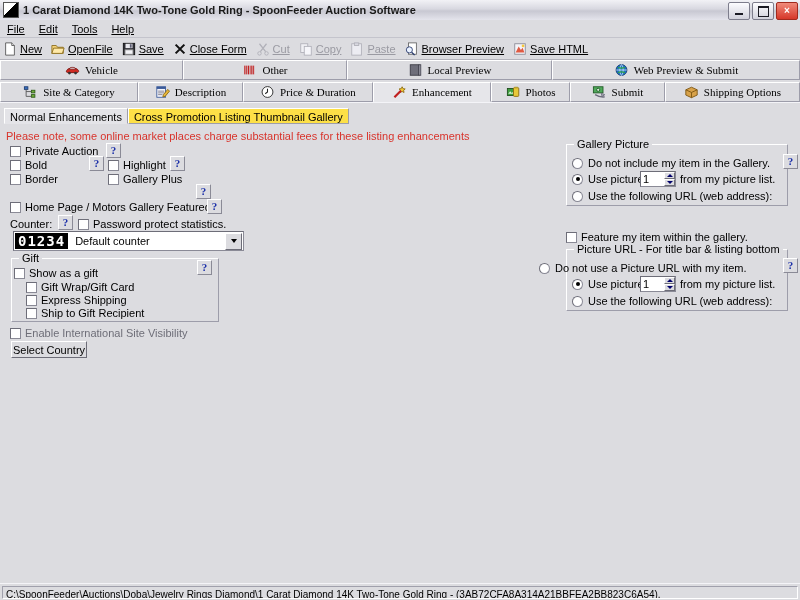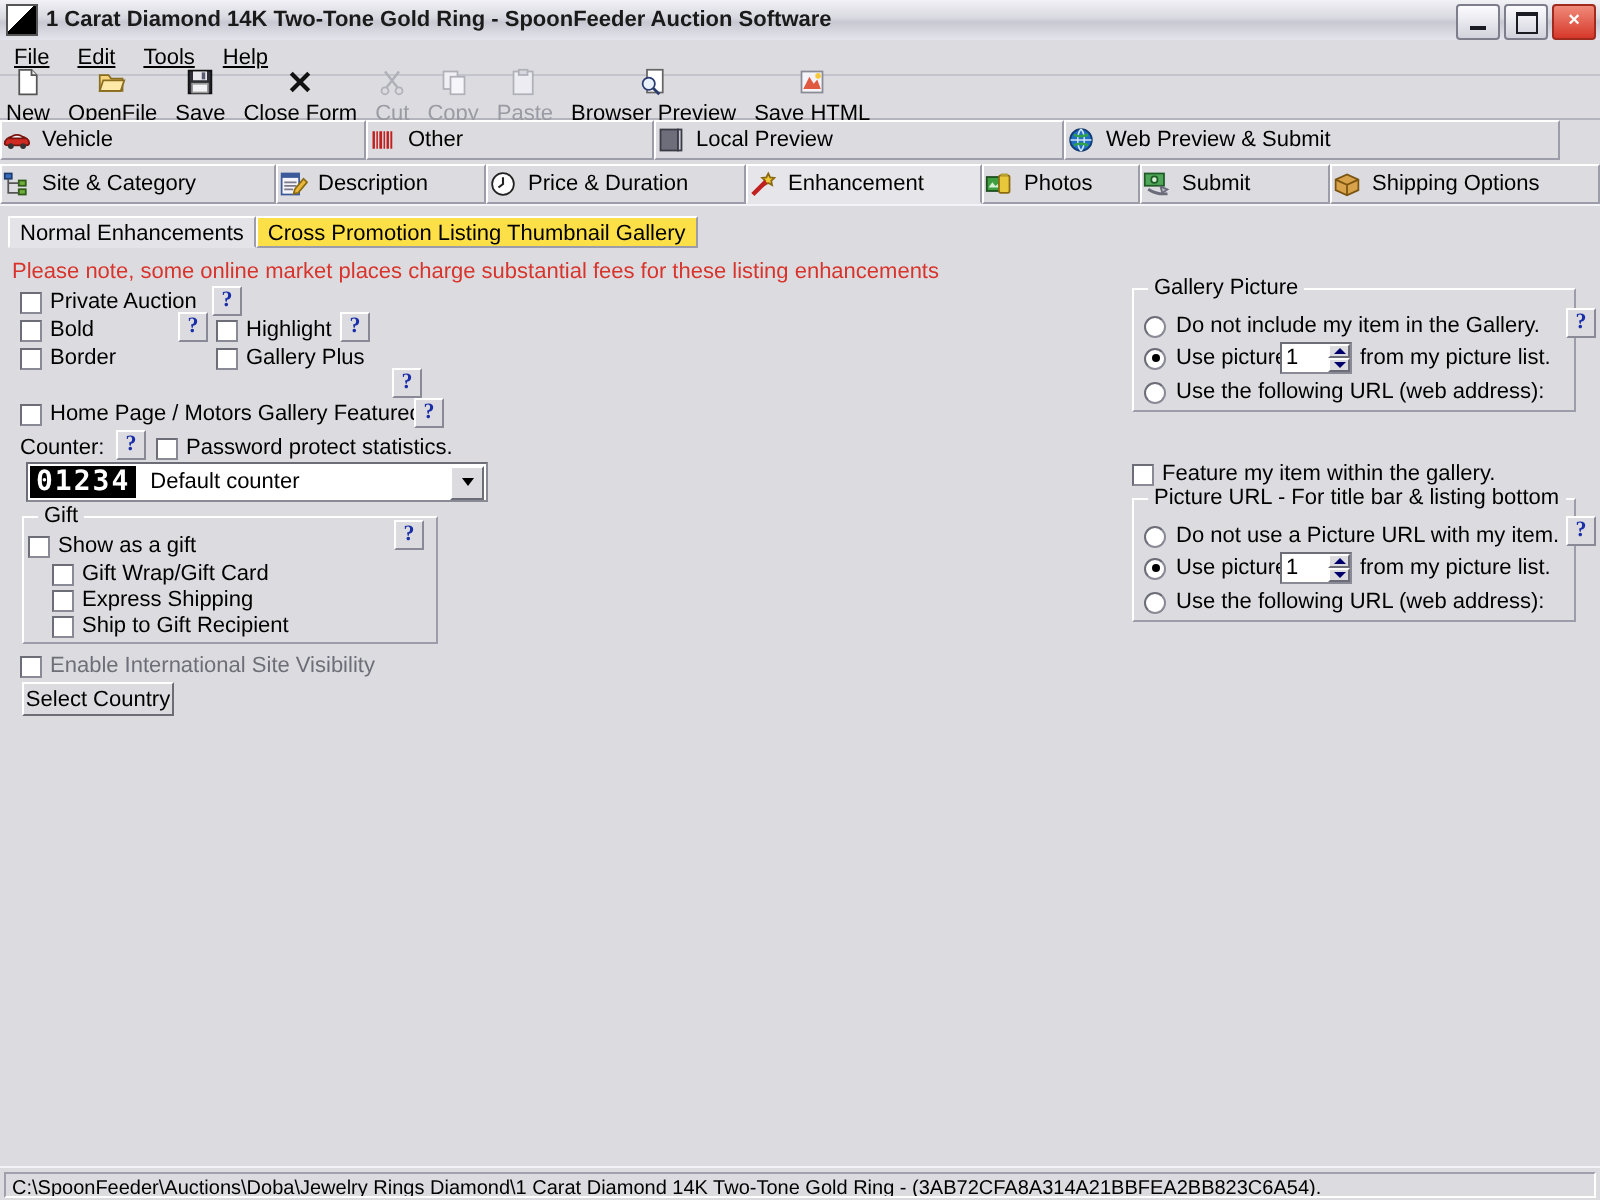--- a/index.html
+++ b/index.html
@@ -53,36 +53,36 @@
   }
   .menu-item { padding: 1px 7px; font-size: 11px; color: #000; cursor: default; }
   .menu-item u { text-decoration: underline; }
 
   
   .toolbar {
     position: absolute; left: 0; top: 38px; width: 800px; height: 21px;
     background: #dcdce0; display: flex; align-items: center;
     border-bottom: 1px solid #b4b4bc;
   }
-  .tb-item { display: flex; align-items: center; gap: 3px; padding: 1px 6px 1px 3px; cursor: default; white-space: nowrap; flex-direction: column; }
+  .tb-item { display: flex; align-items: center; gap: 3px; padding: 1px 6px 1px 3px; cursor: default; white-space: nowrap; }
   .tb-item.disabled { color: #9a9aa2; }
   .tb-label { font-size: 11px; }
   .tb-label u { text-decoration: underline; }
   .tbico { width: 14px; height: 14px; flex: 0 0 auto; display: block; }
 
   
   .tabrow { position: absolute; left: 0; width: 800px; height: 22px; display: flex; }
   .tabrow-top { top: 60px; }
   .tabrow-bot { top: 82px; }
   .tab {
-    display: flex; align-items: center; justify-content: flex-start; gap: 5px;
+    display: flex; align-items: center; justify-content: center; gap: 5px;
     background: #dcdce0; border: 1px solid #fff;
     border-right-color: #9d9daa; border-bottom-color: #9d9daa;
     font-size: 11px; cursor: default; position: relative;
-    height: 20px; box-sizing: border-box;
+    height: 20px; box-sizing: border-box; font-family: Liberation Serif, serif;
   }
   .tab.sel {
     background: #e6e6ea; border-bottom-color: #e6e6ea;
     font-weight: normal; z-index: 3;
   }
   .tabico { width: 15px; height: 14px; flex: 0 0 auto; }
 
   
   .panel {
     position: absolute; left: 0; top: 102px; width: 800px; height: 481px;
@@ -318,21 +318,21 @@
   <div class="tabrow tabrow-top">
     <div class="tab" style="width:183px">
       <svg class="tabico" viewBox="0 0 16 16">
         <path d="M1 10c0-2 2-4 5-4h4c3 0 5 2 5 3.5 0 1-1 1.5-2 1.5H3c-1.2 0-2-.6-2-1z" fill="#d02a22" stroke="#7a1510"></path>
         <path d="M4 7c1-1.5 2-2 4-2s3 .6 4 2z" fill="#f0f4fa" stroke="#7a1510"></path>
         <circle cx="4.5" cy="11.5" r="1.6" fill="#333"></circle>
           <circle cx="11.5" cy="11.5" r="1.6" fill="#333"></circle>
       </svg>
       <span>Vehicle</span>
     </div>
-    <div class="tab" style="width:144px">
+    <div class="tab" style="width:164px">
       <svg class="tabico" viewBox="0 0 16 16">
         <g fill="#c02020">
           <rect x="2" y="3" width="1.4" height="10"></rect>
             <rect x="4.2" y="3" width="0.9" height="10"></rect>
           <rect x="5.9" y="3" width="1.6" height="10"></rect>
             <rect x="8.3" y="3" width="0.9" height="10"></rect>
           <rect x="10" y="3" width="1.4" height="10"></rect>
             <rect x="12.2" y="3" width="1.1" height="10"></rect>
         </g>
       </svg>
@@ -545,21 +545,21 @@
       <span class="cb"></span>
       <span class="lbl">Feature my item within the gallery.</span>
     </div>
 
     <div class="groupbox" style="left:566px; top:146px; width:222px; height:62px;">
       <div class="gb-inner"></div>
       <div class="gb-title">Picture URL - For title bar &amp; listing bottom</div>
     </div>
     <div class="helpbtn" style="left:783px; top:155px;">?</div>
 
-    <div class="cbrow" style="left:572px; top:159px;justify-content:space-between;">
+    <div class="cbrow" style="left:539px; top:159px;justify-content:space-between;">
       <span class="rb"></span>
       <span class="lbl">Do not use a Picture URL with my item.</span>
     </div>
 
     <div class="cbrow" style="left:572px; top:175px;">
       <span class="rb sel"></span>
       <span class="lbl">Use picture</span>
     </div>
     <div class="spin" style="left:640px; top:173px; width:36px; height:16px;">
       <span class="spin-val">1</span>

